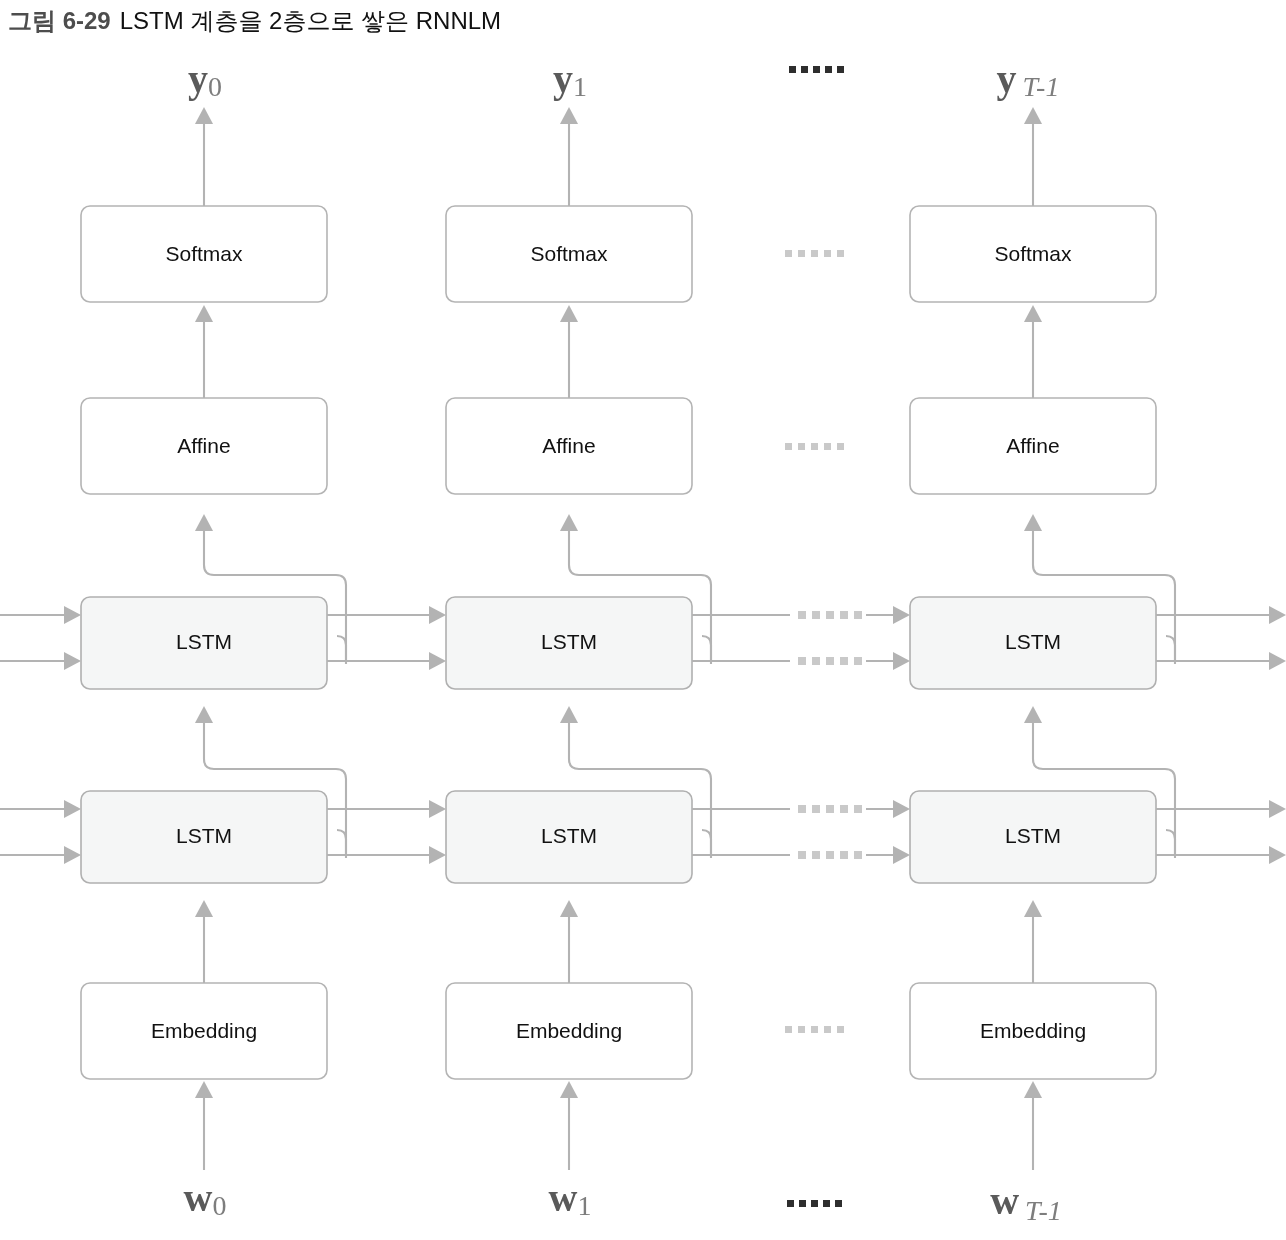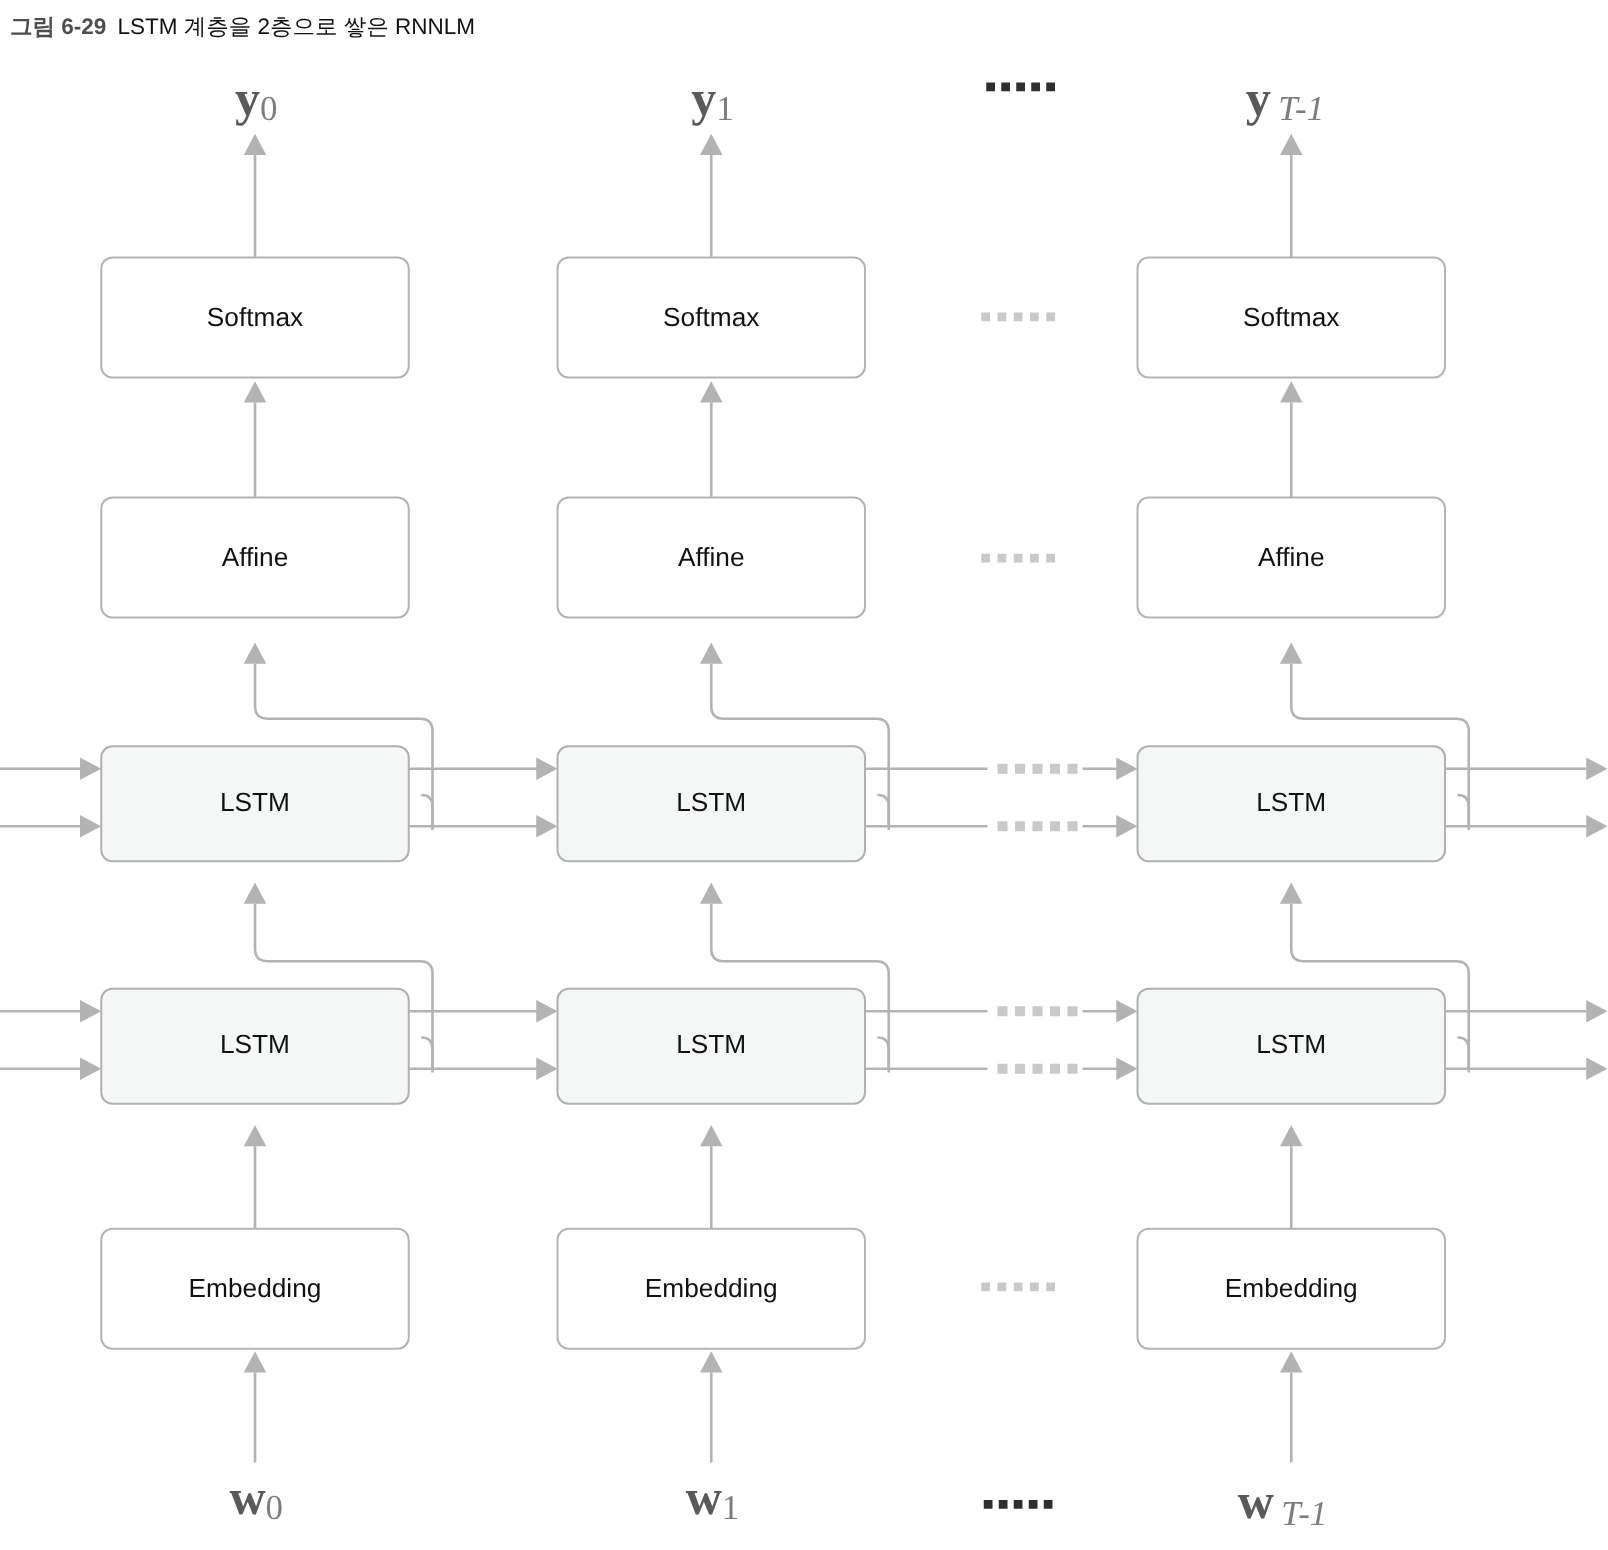--- a/index.html
+++ b/index.html
@@ -17,21 +17,21 @@
   #figure-root {
     position: relative;
     width: 1286px;
     height: 1240px;
   }
   .fig-title {
     position: absolute;
     left: 8px;
     top: 8px;
     font-family: "Liberation Sans", sans-serif;
-    font-size: 18px;
+    font-size: 24px;
     line-height: 26px;
     color: #1a1a1a;
     white-space: nowrap;
   }
   .fig-title .fig-num {
     font-weight: bold;
     color: #4d4d4d;
     margin-right: 9px;
   }
   .fig-title .fig-caption {

